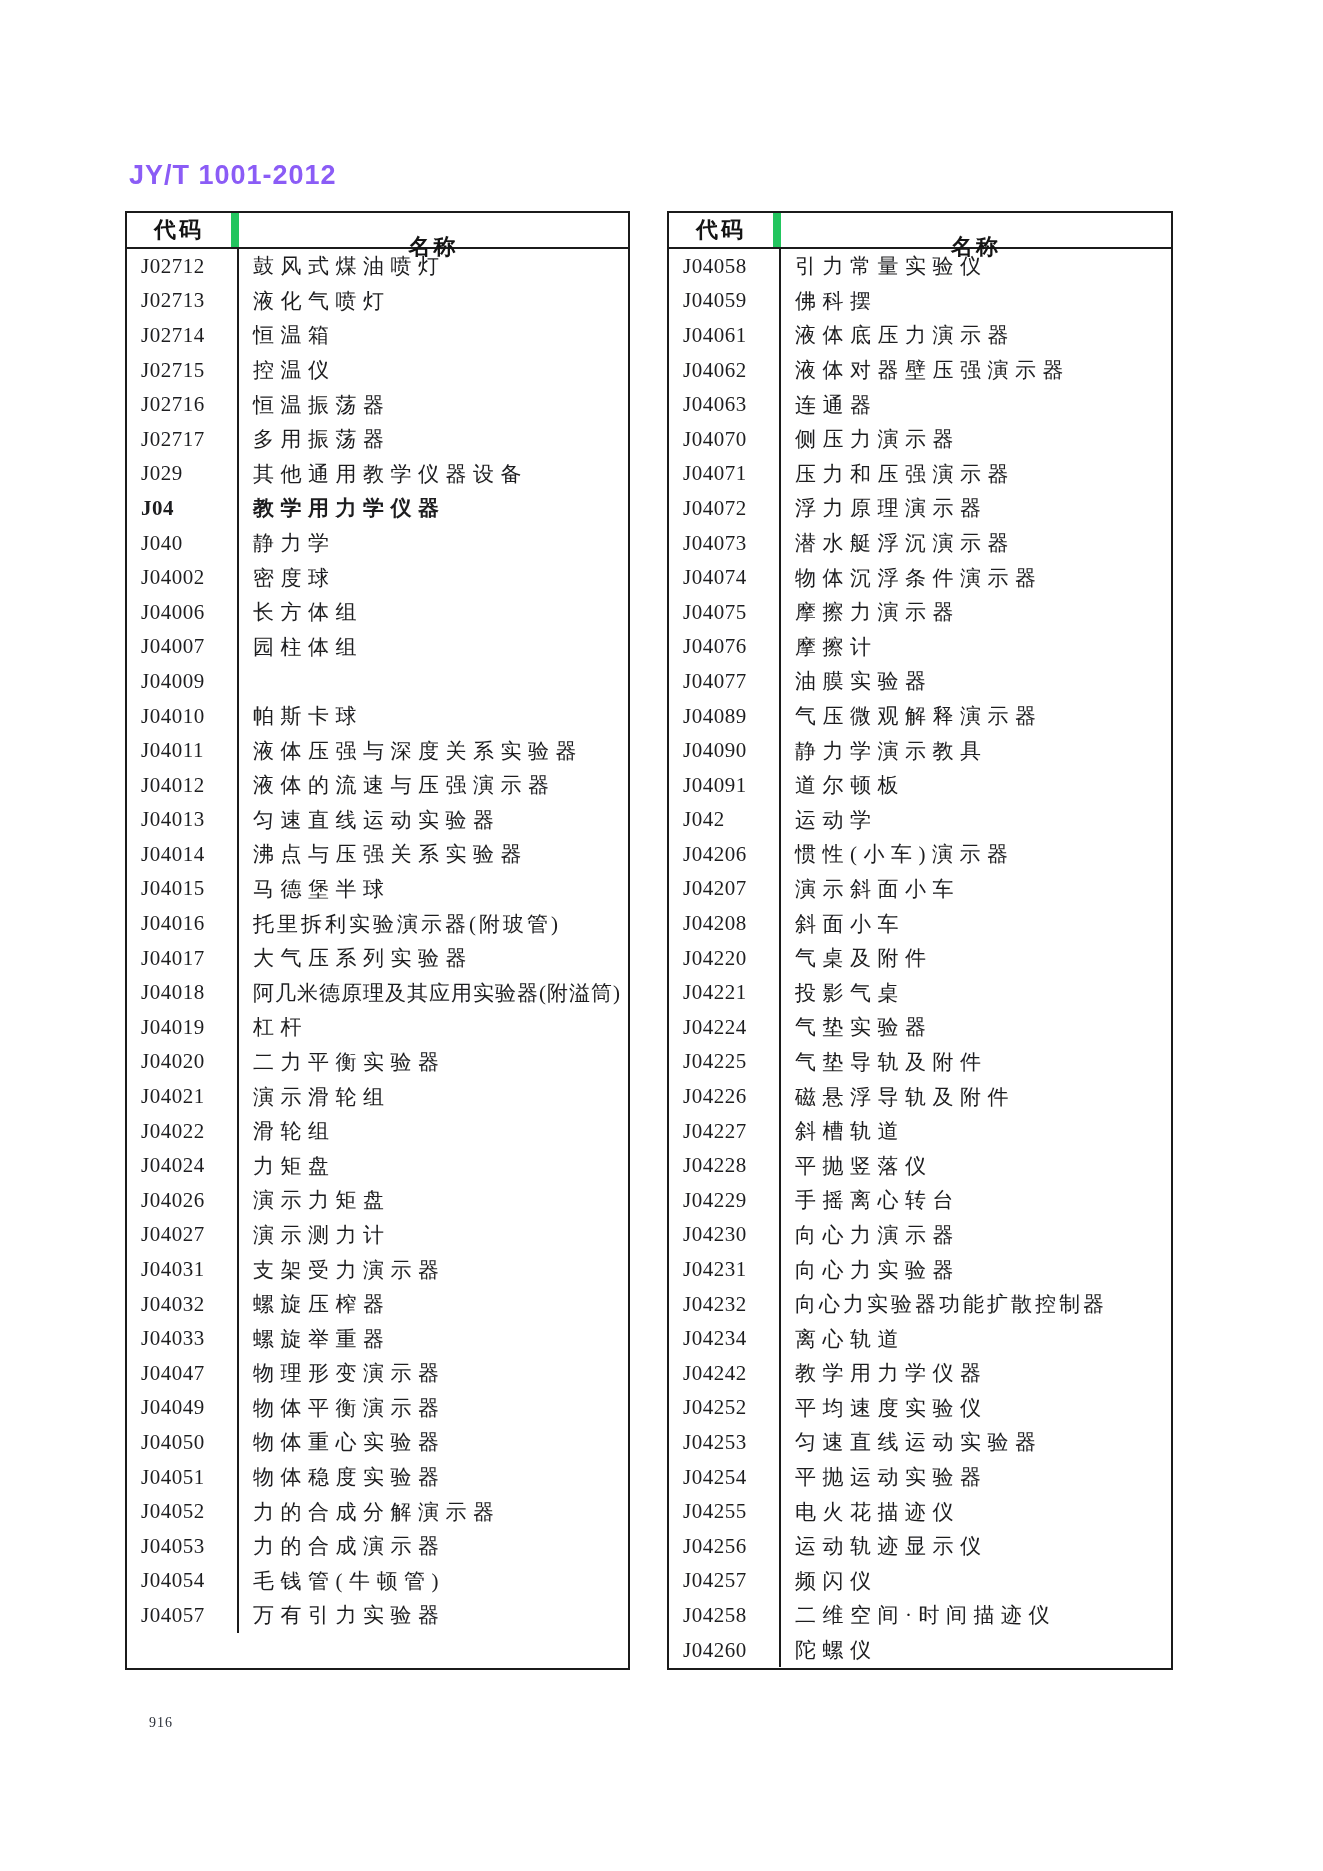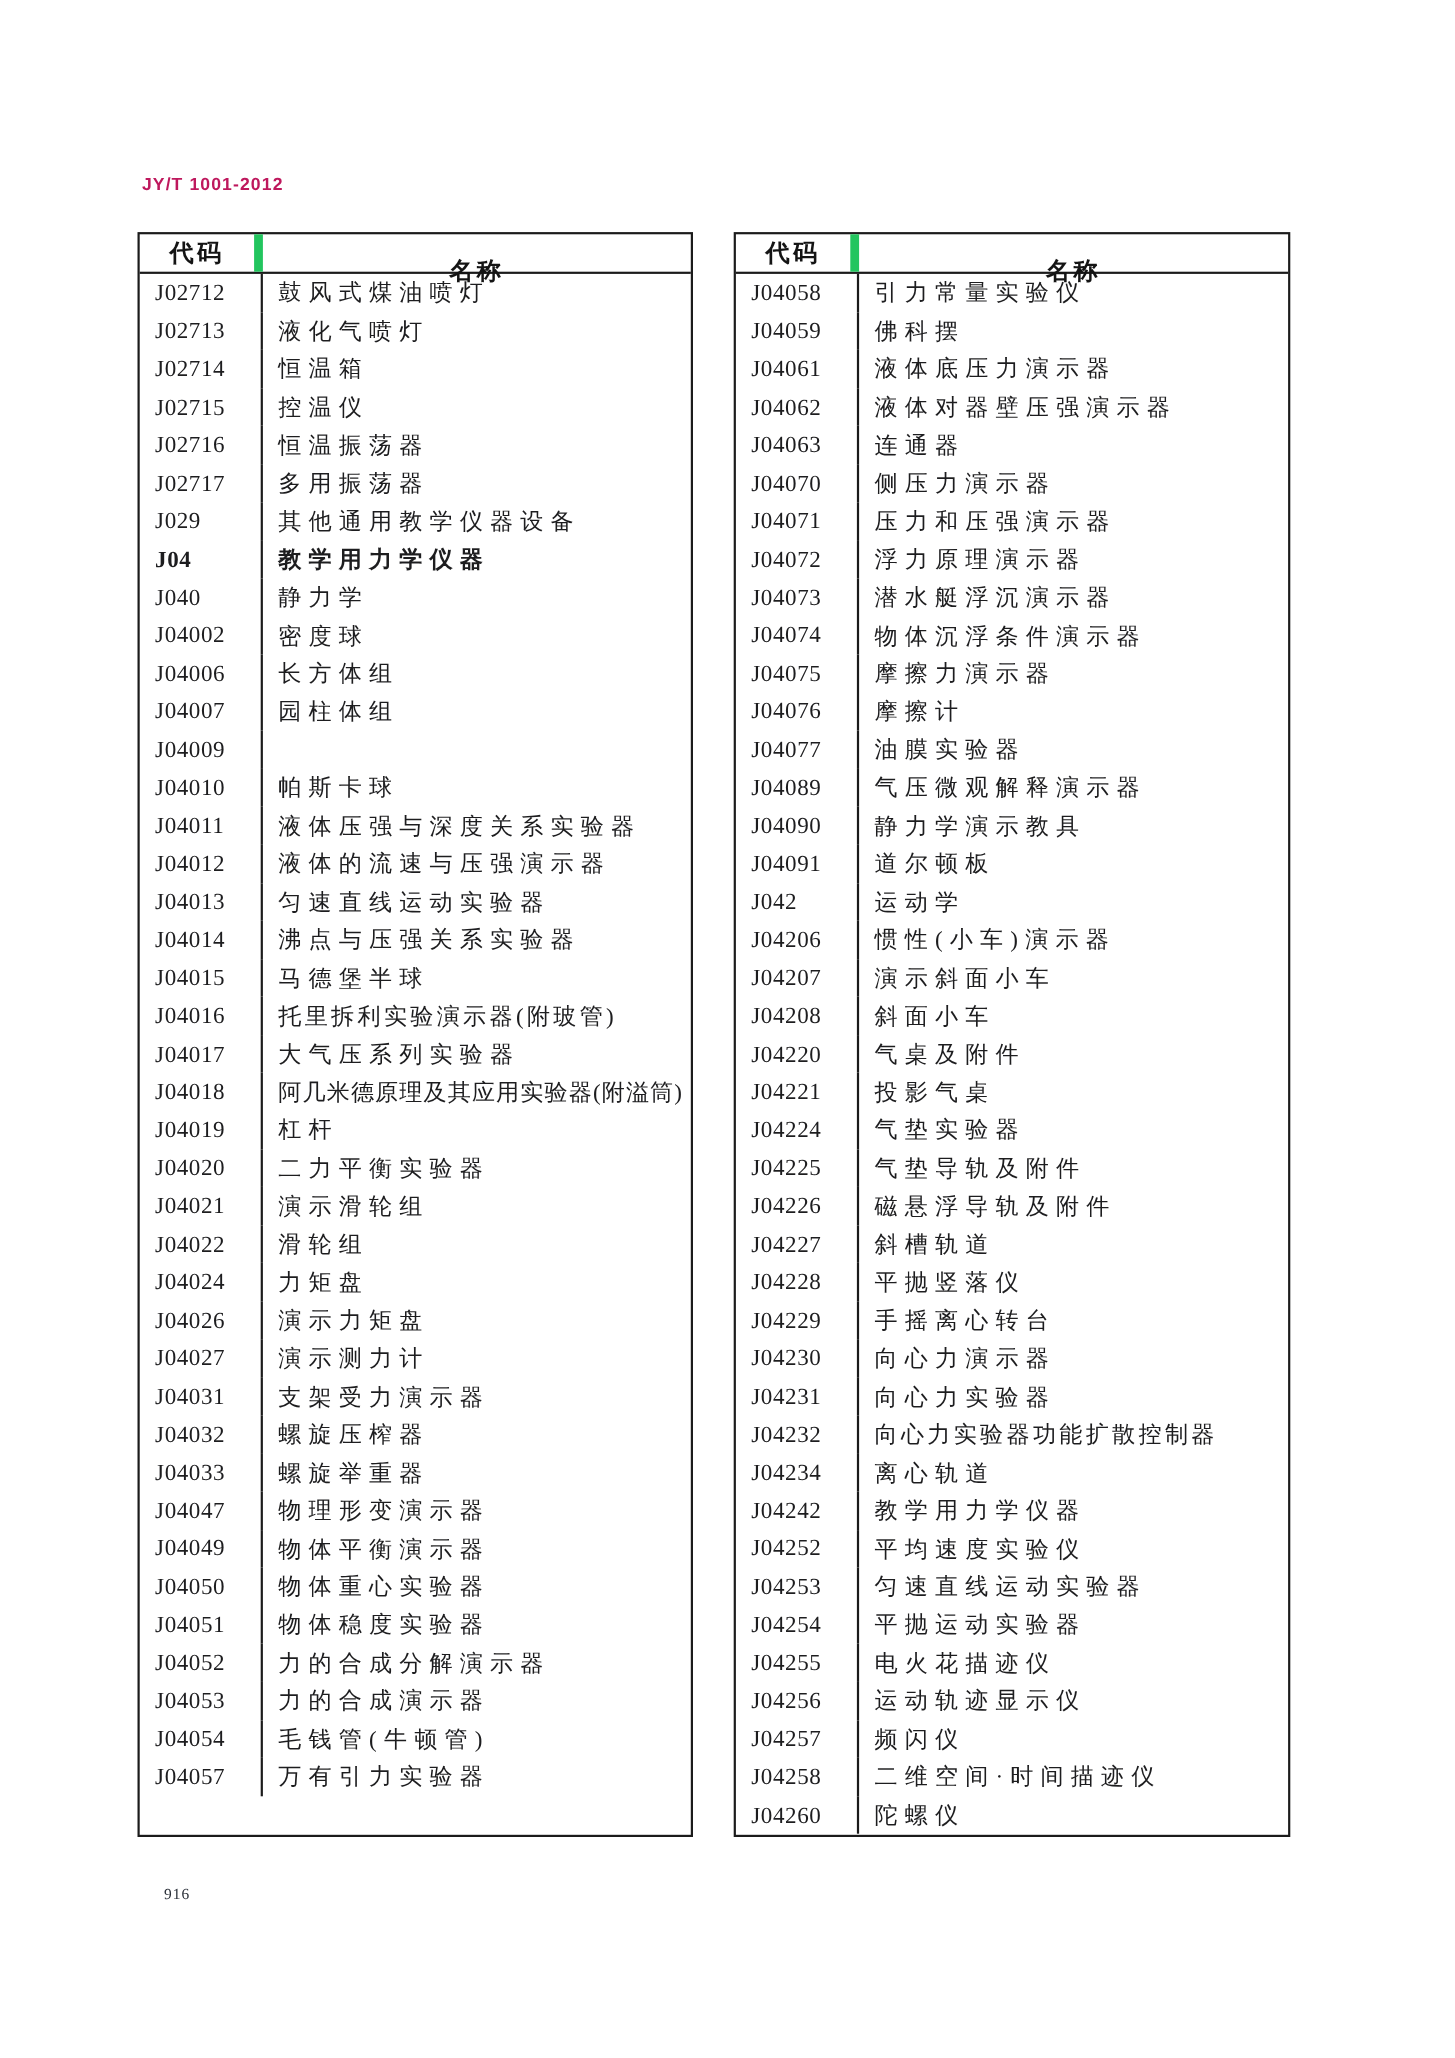--- a/index.html
+++ b/index.html
@@ -4,21 +4,21 @@
 <style>
   html,body{margin:0;padding:0;}
   body{
     width:1323px;height:1871px;position:relative;
     background:#ffffff;color:#1d1d1f;
     font-family:"Liberation Serif","DejaVu Serif",serif;
   }
   .doc-code{
     position:absolute;left:129px;top:160px;
     font-family:"Liberation Sans","DejaVu Sans",sans-serif;
-    font-size:16px;font-weight:600;letter-spacing:1px;color:#be185d;
+    font-size:27px;font-weight:600;letter-spacing:1px;color:#8b5cf6;
   }
   .code-table{
     position:absolute;top:211px;height:1459px;
     border:2px solid #1b1b1b;box-sizing:border-box;background:#fff;
   }
   .code-table.left{left:125px;width:505px;}
   .code-table.right{left:667px;width:506px;}
   .thead{
     display:flex;height:36px;border-bottom:2px solid #1b1b1b;box-sizing:border-box;
   }

